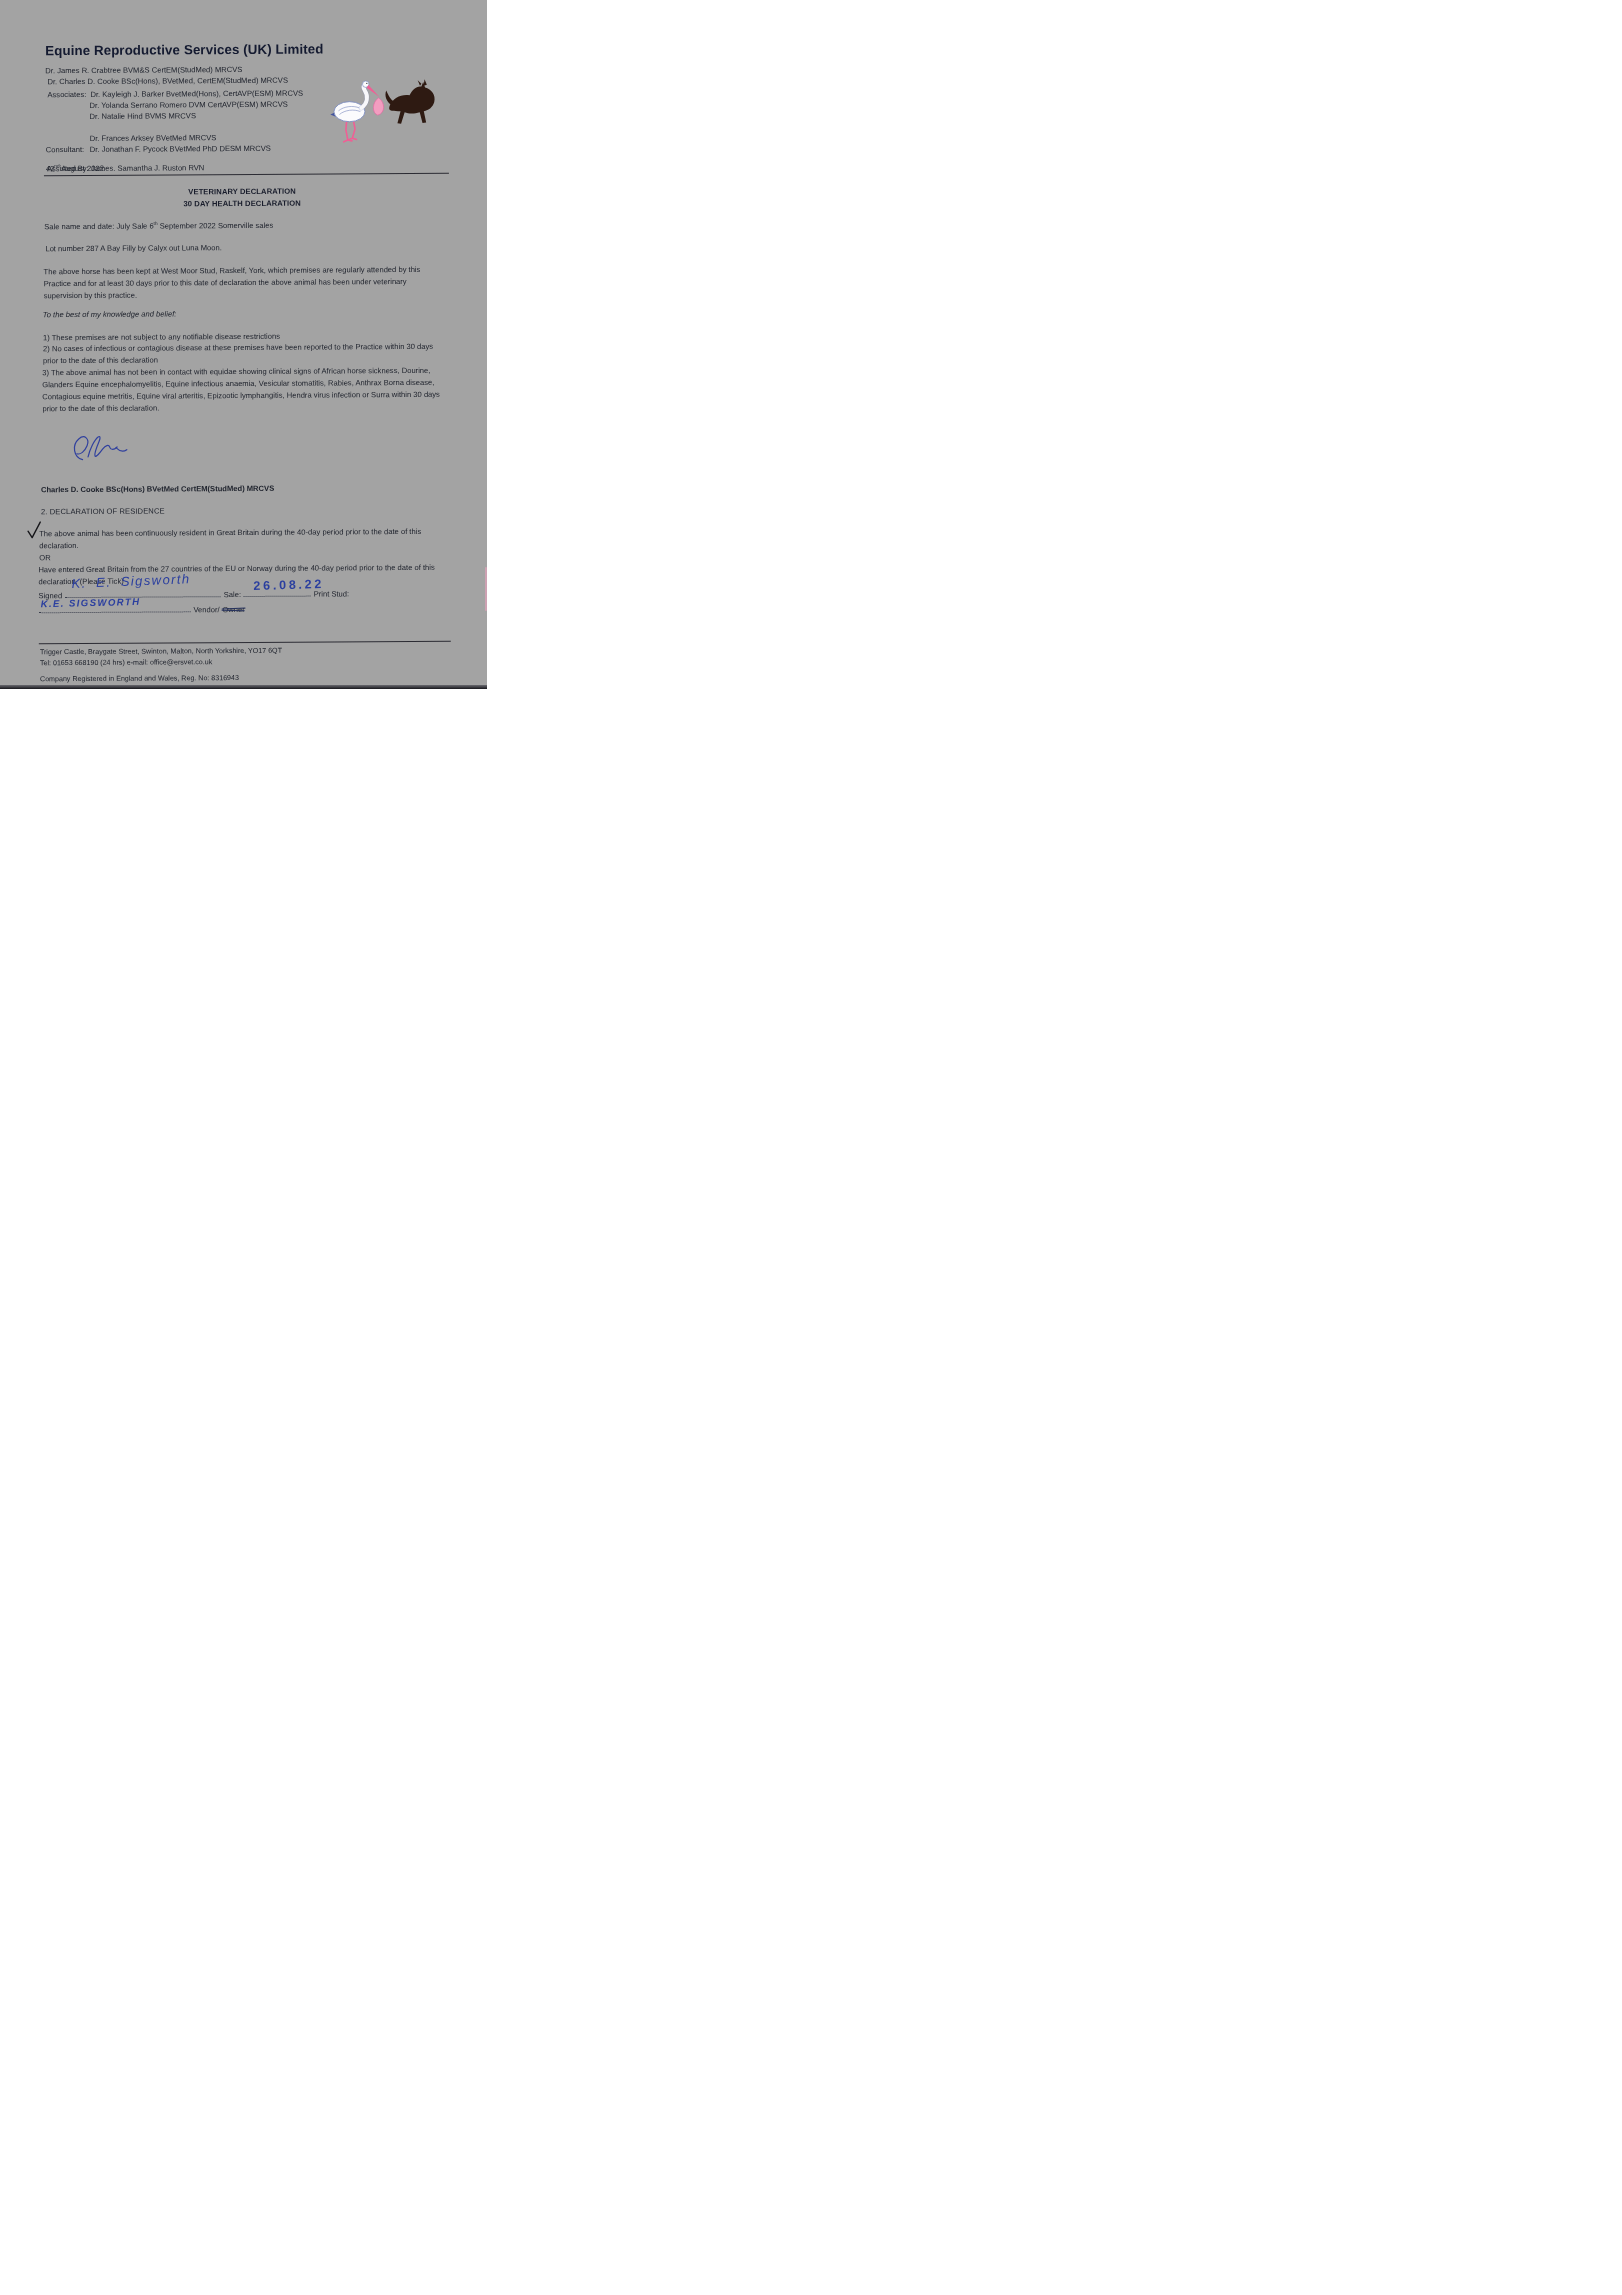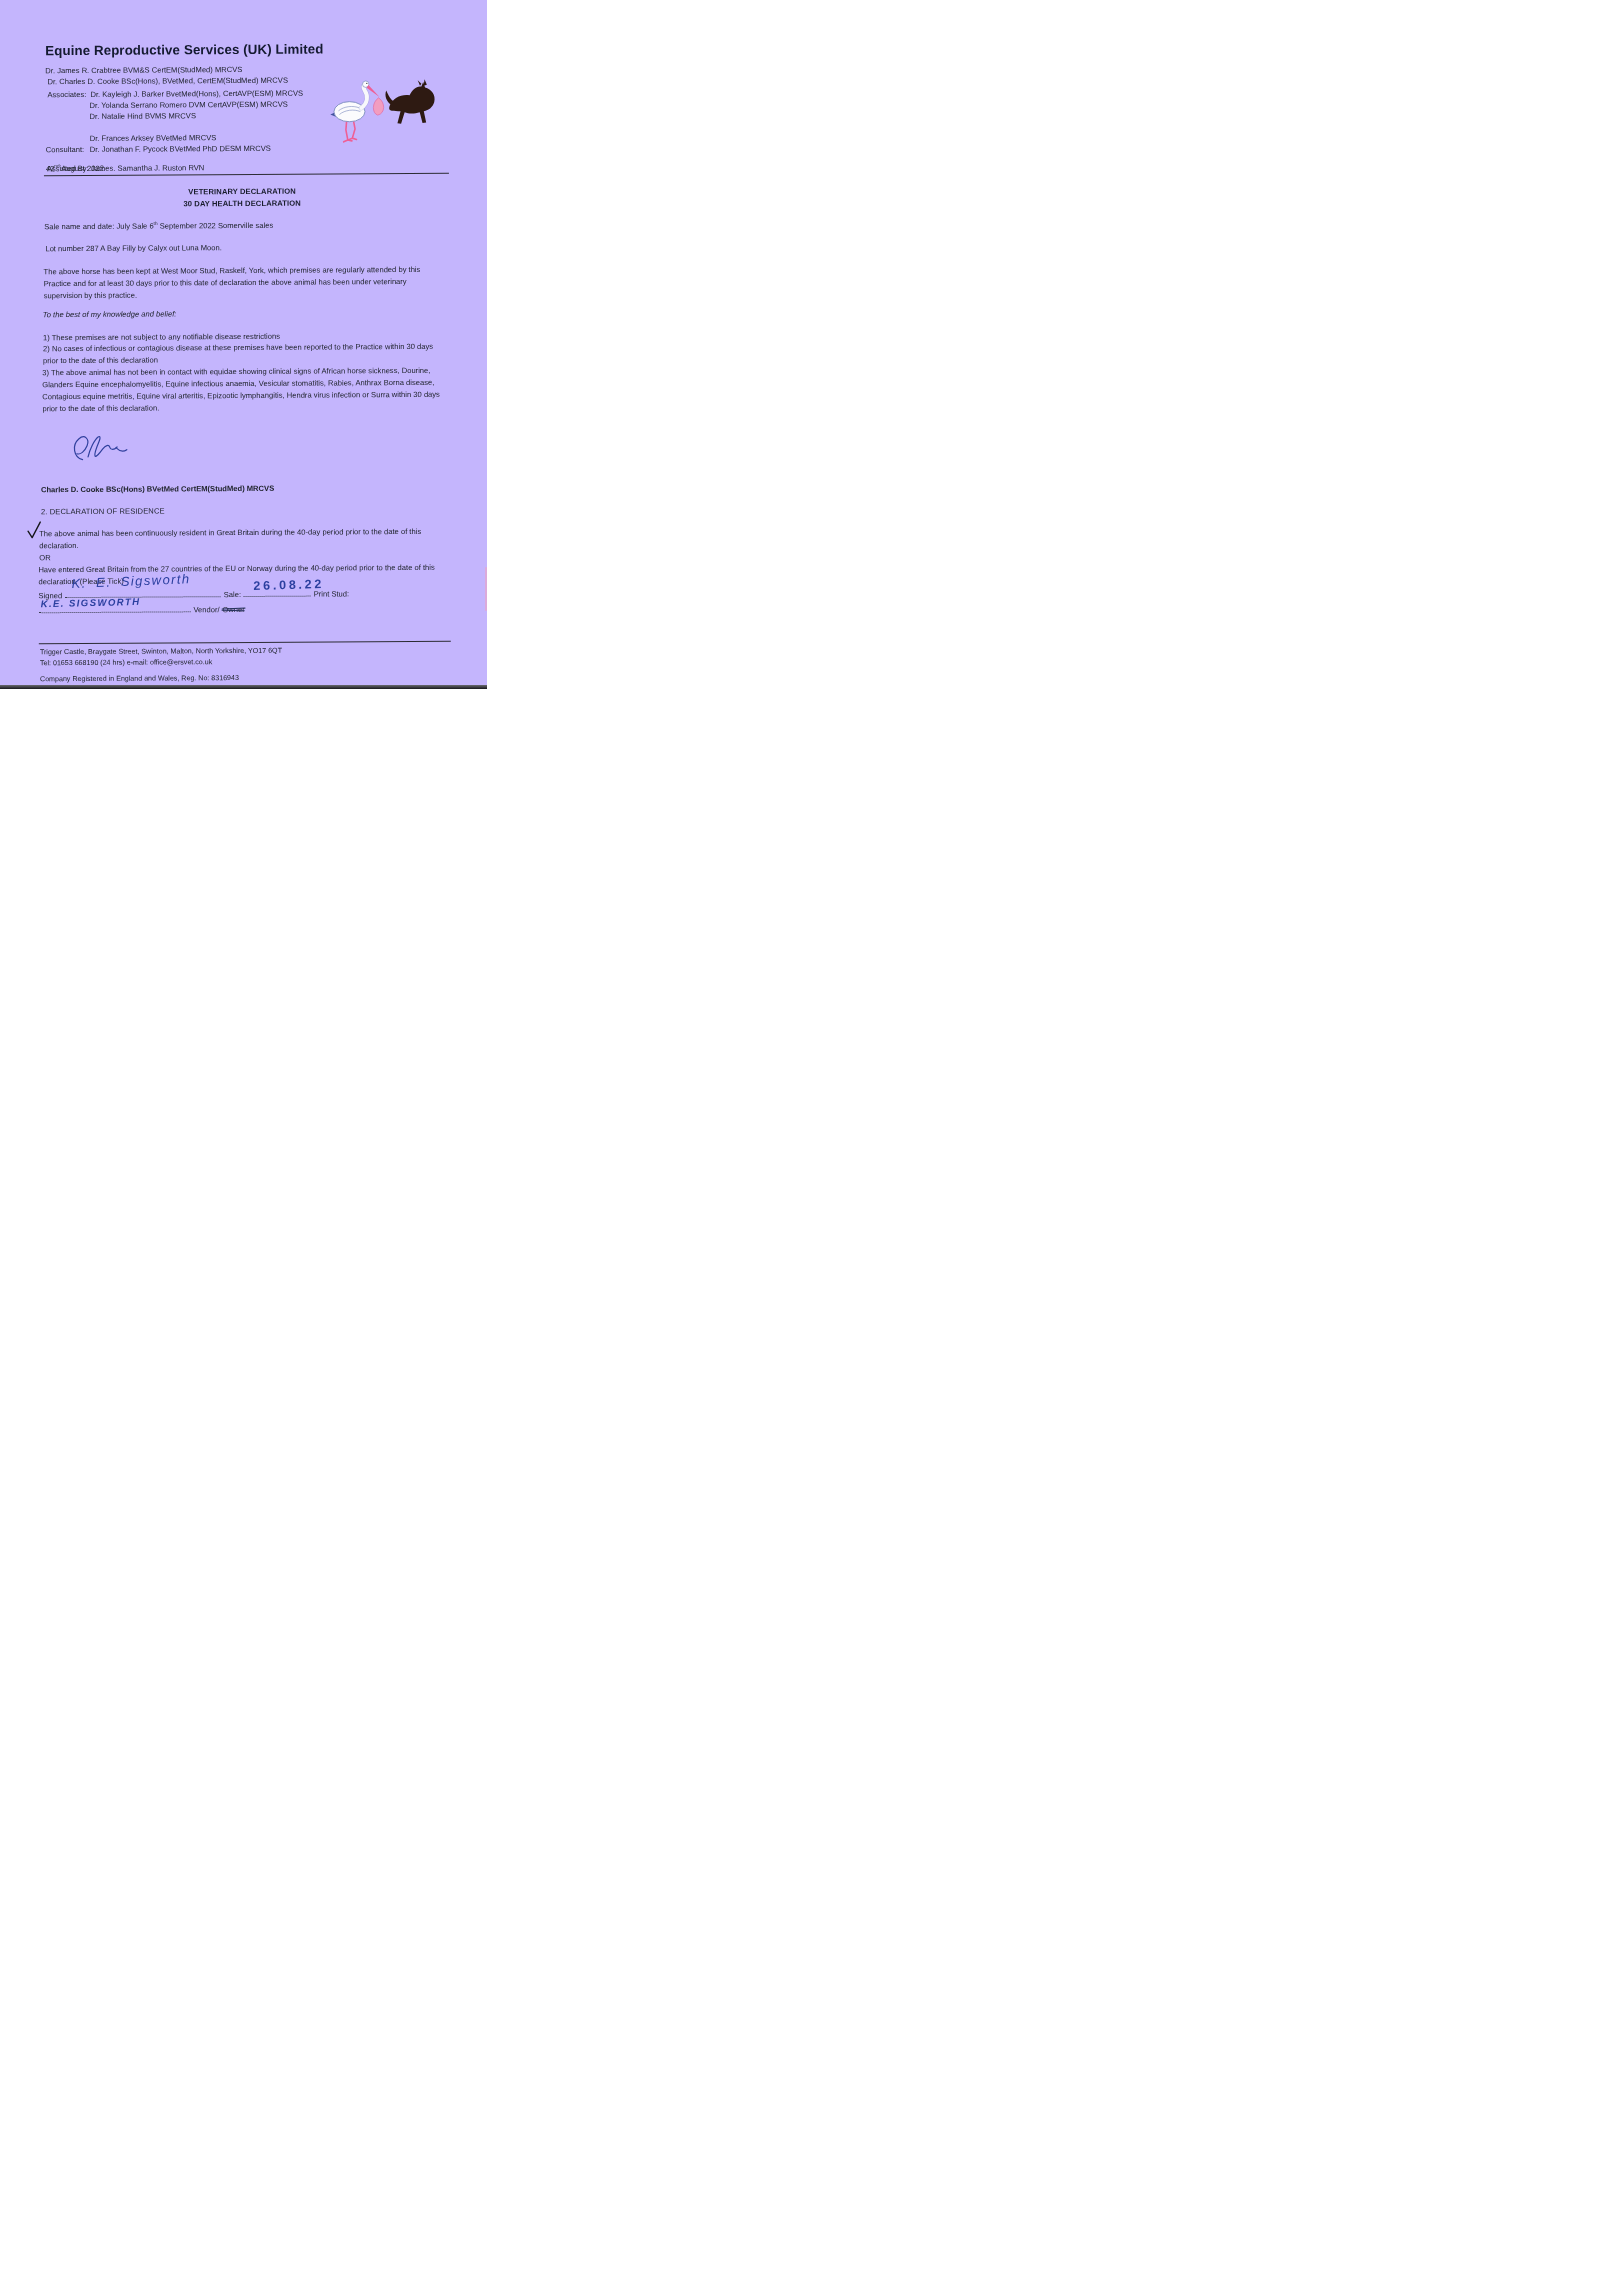--- a/index.html
+++ b/index.html
@@ -1,19 +1,19 @@
 <!DOCTYPE html>
 <html style="font-size:7.3px"><head>
 <meta charset="utf-8">
 <style>
   html,body{margin:0;padding:0;background:#ffffff;}
   .page{
     position:relative;
     width:487px;height:689px;
-    background:#c4b5fd;
+    background:#a3a3a3;
     overflow:hidden;
     font-family:"Liberation Sans","DejaVu Sans",sans-serif;
     color:#20242e;
   }
   .sheet{position:absolute;inset:0;transform:rotate(-0.35deg);transform-origin:50% 50%;}
   .abs{position:absolute;}
   .t{font-size:7.6px;line-height:12px;color:#20242e;}
   .b{font-weight:bold;}
   .org-title{font-size:13.3px;font-weight:bold;color:#141a30;letter-spacing:0.1px;}
   .lbl{display:inline-block;width:43px;}

